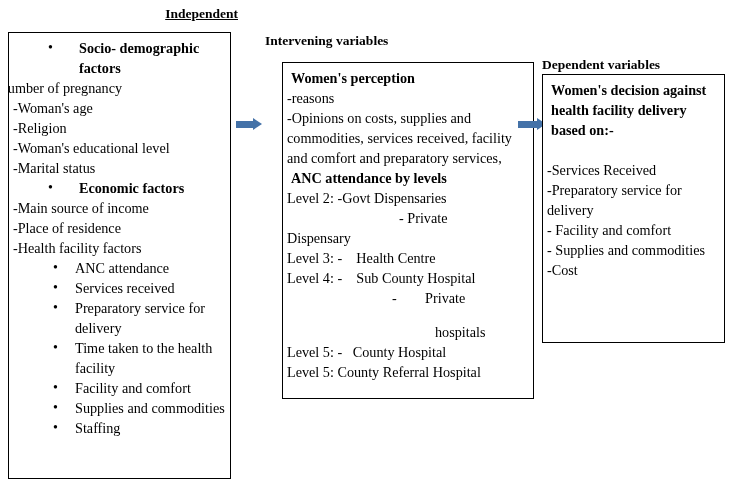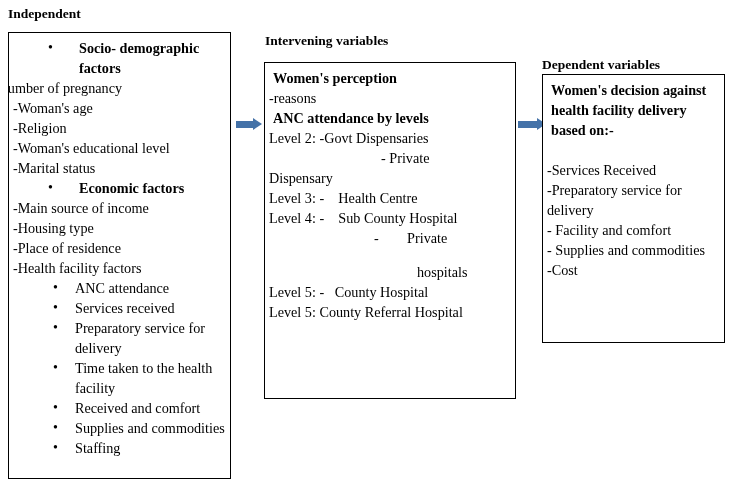--- a/index.html
+++ b/index.html
@@ -18,33 +18,33 @@
     overflow: hidden;
   }
 
   .col-header {
     position: absolute;
     font-weight: bold;
     font-size: 13.5px;
     line-height: 16px;
     white-space: nowrap;
   }
-  #header-independent { left: 8px;  top: 6px;  width: 222px; text-align: left; }
+  #header-independent { left: 16px;  top: 6px;  width: 222px; text-align: right; text-decoration: underline; }
   #header-intervening { left: 249px; top: 33px; width: 252px; text-align: left; padding-left: 16px; box-sizing: border-box; }
   #header-dependent   { left: 542px; top: 57px; width: 206px; }
 
   .box {
     position: absolute;
     border: 1.3px solid #000000;
     background: #ffffff;
     box-sizing: border-box;
     overflow: hidden;
   }
   #box-independent { left: 8px;   top: 32px; width: 223px; height: 447px; }
-  #box-intervening { left: 264px; top: 62px; width: 252px; height: 337px; }
+  #box-intervening { left: 282px; top: 62px; width: 252px; height: 337px; }
   #box-dependent   { left: 542px; top: 74px; width: 183px; height: 269px; }
 
   .box-inner { padding: 5px 4px 4px 4px; }
 
   .line {
     font-size: 14.2px;
     line-height: 20px;
     white-space: pre-wrap;
   }
   .line.bold { font-weight: bold; }
@@ -131,21 +131,20 @@
       <div class="line">-Religion</div>
       <div class="line">-Woman's educational level</div>
       <div class="line">-Marital status</div>
 
       <div class="bullet-row bold ind-b1">
         <span class="dot">•</span>
         <span class="btxt">Economic factors</span>
       </div>
 
       <div class="line">-Main source of income</div>
-      <div class="line">-Housing type</div>
       <div class="line">-Place of residence</div>
       <div class="line">-Health facility factors</div>
 
       <div class="bullet-row ind-b2">
         <span class="dot">•</span>
         <span class="btxt">ANC attendance</span>
       </div>
       <div class="bullet-row ind-b2">
         <span class="dot">•</span>
         <span class="btxt">Services received</span>
@@ -153,21 +152,21 @@
       <div class="bullet-row ind-b2">
         <span class="dot">•</span>
         <span class="btxt">Preparatory service for delivery</span>
       </div>
       <div class="bullet-row ind-b2">
         <span class="dot">•</span>
         <span class="btxt">Time taken to the health facility</span>
       </div>
       <div class="bullet-row ind-b2">
         <span class="dot">•</span>
-        <span class="btxt">Received and comfort</span>
+        <span class="btxt">Facility and comfort</span>
       </div>
       <div class="bullet-row ind-b2">
         <span class="dot">•</span>
         <span class="btxt">Supplies and commodities</span>
       </div>
       <div class="bullet-row ind-b2">
         <span class="dot">•</span>
         <span class="btxt">Staffing</span>
       </div>
 
@@ -177,20 +176,21 @@
   <div class="arrow" id="arrow-1">
     <span class="shaft" style="background: rgb(68, 114, 168);"></span>
     <span class="head" style="border-left: 9px solid rgb(68, 114, 168);"></span>
   </div>
 
   <div class="box" id="box-intervening" style="border-color: rgb(0, 0, 0);">
     <div class="box-inner">
 
       <div class="line bold i-lead">Women's perception</div>
       <div class="line">-reasons</div>
+      <div class="line">-Opinions on costs, supplies and commodities, services received, facility and comfort and preparatory services,</div>
 
       <div class="line bold i-lead">ANC attendance by levels</div>
 
       <div class="line i-ind1">Level 2: -Govt Dispensaries</div>
       <div class="line i-ind2">- Private</div>
       <div class="line i-ind1">Dispensary</div>
       <div class="line i-ind1">Level 3: -    Health Centre</div>
       <div class="line i-ind1">Level 4: -    Sub County Hospital</div>
       <div class="line i-ind3">-        Private</div>
       <div class="line i-ind4">hospitals</div>

